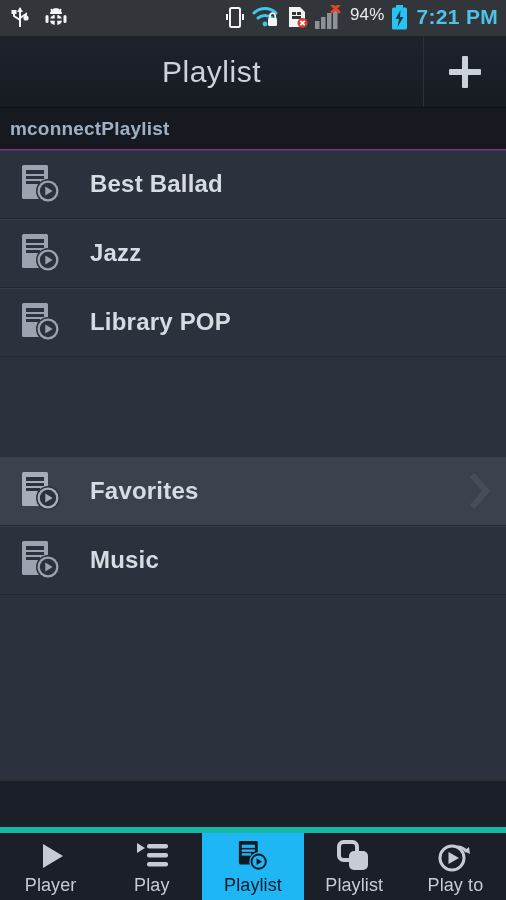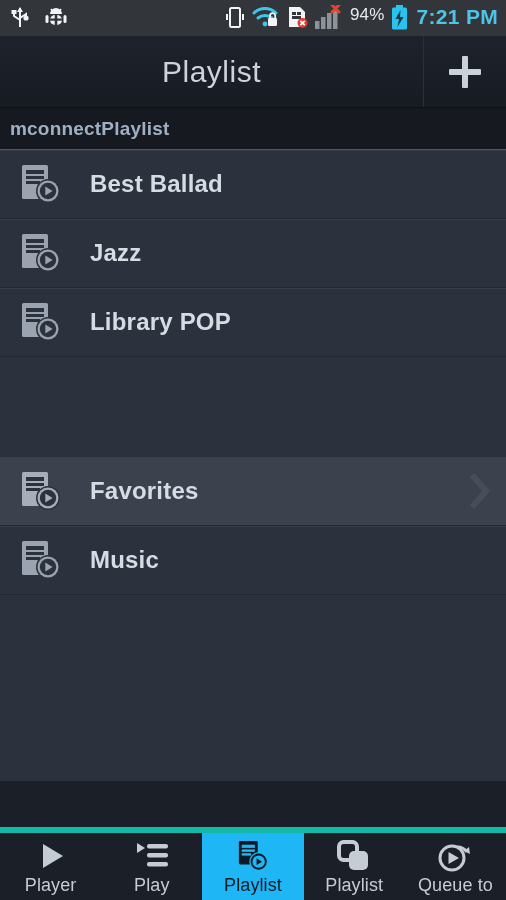--- a/index.html
+++ b/index.html
@@ -343,15 +343,15 @@
     </div>
     <div class="nav-item">
       <span class="nav-icon">
         <svg width="36" height="32" viewBox="0 0 36 32">
         <circle cx="15" cy="18" r="12" fill="none" stroke="#c6ccd4" stroke-width="3"></circle>
         <polygon points="11.5,12 22,18 11.5,24" fill="#c6ccd4"></polygon>
         <path d="M20 7 a12 12 0 0 1 10 5" fill="none" stroke="#c6ccd4" stroke-width="3"></path>
         <polygon points="33,14 27,11 32,7" fill="#c6ccd4"></polygon>
       </svg>
       </span>
-      <span class="nav-label">Queue to</span>
+      <span class="nav-label">Play to</span>
     </div>
   </div>
 
 </body></html>

